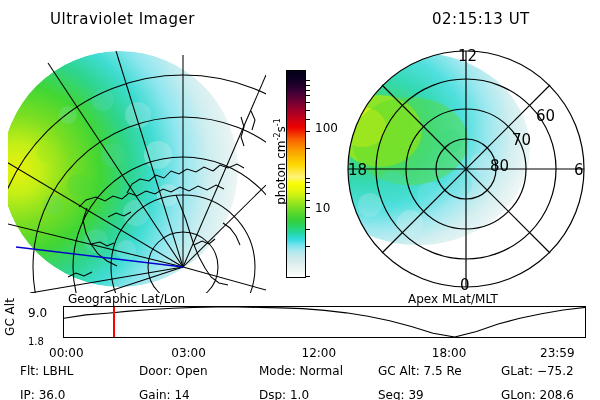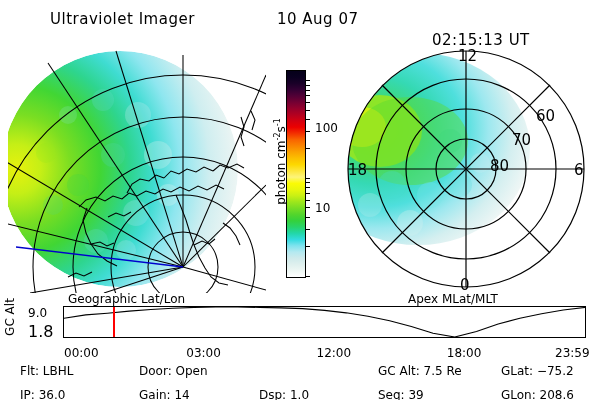--- a/index.html
+++ b/index.html
@@ -8,21 +8,21 @@
        color:#000;position:relative;}
   #root{position:absolute;left:0;top:0;width:600px;height:400px;}
 
   .abs{position:absolute;}
 
   
   #header{left:0;top:6px;width:600px;height:26px;}
   #header .h{position:absolute;font-size:15px;letter-spacing:.5px;white-space:nowrap;}
   #title-text{left:50px;top:4px;}
   #date-text{left:277px;top:4px;}
-  #time-text{left:432px;top:4px;margin-top:21px;}
+  #time-text{left:432px;top:4px;}
 
   
   .panel{position:absolute;}
   .panel svg{display:block;}
 
   
   #colorbar-group{left:262px;top:62px;width:84px;height:222px;}
   #cbar-box{position:absolute;left:24px;top:8px;width:20px;height:208px;
             border:1px solid #000;box-sizing:border-box;overflow:hidden;}
   #cbar-grad{width:100%;height:100%;}
@@ -34,44 +34,43 @@
       transform:rotate(-90deg);font-size:12px;text-align:center;white-space:nowrap;}
   #cbar-axis-label sup{font-size:8px;}
 
   
   #strip-group{left:0;top:292px;width:600px;height:52px;}
   #strip-cap-left{position:absolute;left:68px;top:0px;font-size:12px;white-space:nowrap;}
   #strip-cap-right{position:absolute;left:408px;top:0px;font-size:12px;white-space:nowrap;}
   #gcalt-label{position:absolute;left:-14px;top:18px;width:48px;
       transform:rotate(-90deg);font-size:12px;text-align:center;white-space:nowrap;}
   #strip-tick-hi{position:absolute;left:28px;top:14px;font-size:12px;}
-  #strip-tick-lo{position:absolute;left:28px;top:30px;font-size:16px;}
+  #strip-tick-lo{position:absolute;left:28px;top:44px;font-size:10px;}
   #strip-plot{position:absolute;left:63px;top:14px;width:523px;height:32px;
               border:1px solid #000;box-sizing:border-box;}
   #strip-plot svg{position:absolute;left:0;top:0;}
   #time-cursor{position:absolute;top:0;width:2px;height:100%;background:#ff0000;}
 
   
   #timeaxis{left:0;top:346px;width:600px;height:14px;}
-  #timeaxis span{position:absolute;font-size:12px;white-space:nowrap;margin-left:15px;}
+  #timeaxis span{position:absolute;font-size:12px;white-space:nowrap;}
 
   
   #status{left:0;top:364px;width:600px;height:34px;margin-left:12px;}
   #status .cell{position:absolute;font-size:12px;white-space:nowrap;}
   .r0{top:0px;} .r1{top:24px;text-align:center;}
   .c0{left:8px;} .c1{left:127px;} .c2{left:247px;} .c3{left:366px;} .c4{left:489px;}
 </style>
 </head>
 <body>
 
 <div id="root">
 
   <div id="header" class="abs">
     <div class="h" id="title-text">Ultraviolet Imager</div>
-    <div class="h" id="date-text">10 Aug 07</div>
     <div class="h" id="time-text">02:15:13 UT</div>
   </div>
 
   <div class="panel" id="left-panel" style="left:8px;top:45px;width:258px;height:248px;">
     <svg width="258" height="248" viewBox="0 0 258 248">
       <defs>
         <clipPath id="clipDisk">
           <circle cx="112" cy="124" r="118"></circle>
         </clipPath>
         <clipPath id="clipAurora">
@@ -260,20 +259,21 @@
       <span style="left: 301.5px;">12:00</span>
       <span style="left: 431.8px;">18:00</span>
       <span style="left: 540px;">23:59</span>
     </div>
 
   <div id="status" class="abs">
     <div class="cell r0 c0">Flt: LBHL</div>
     <div class="cell r1 c0">IP: 36.0</div>
     <div class="cell r0 c1">Door: Open</div>
     <div class="cell r1 c1">Gain: 14</div>
+    <div class="cell r0 c2">Mode: Normal</div>
     <div class="cell r1 c2">Dsp:   1.0</div>
     <div class="cell r0 c3">GC Alt: 7.5 Re</div>
     <div class="cell r1 c3">Seq: 39</div>
     <div class="cell r0 c4">GLat: −75.2</div>
     <div class="cell r1 c4">GLon: 208.6</div>
   </div>
 
 </div>
 
 </body></html>

